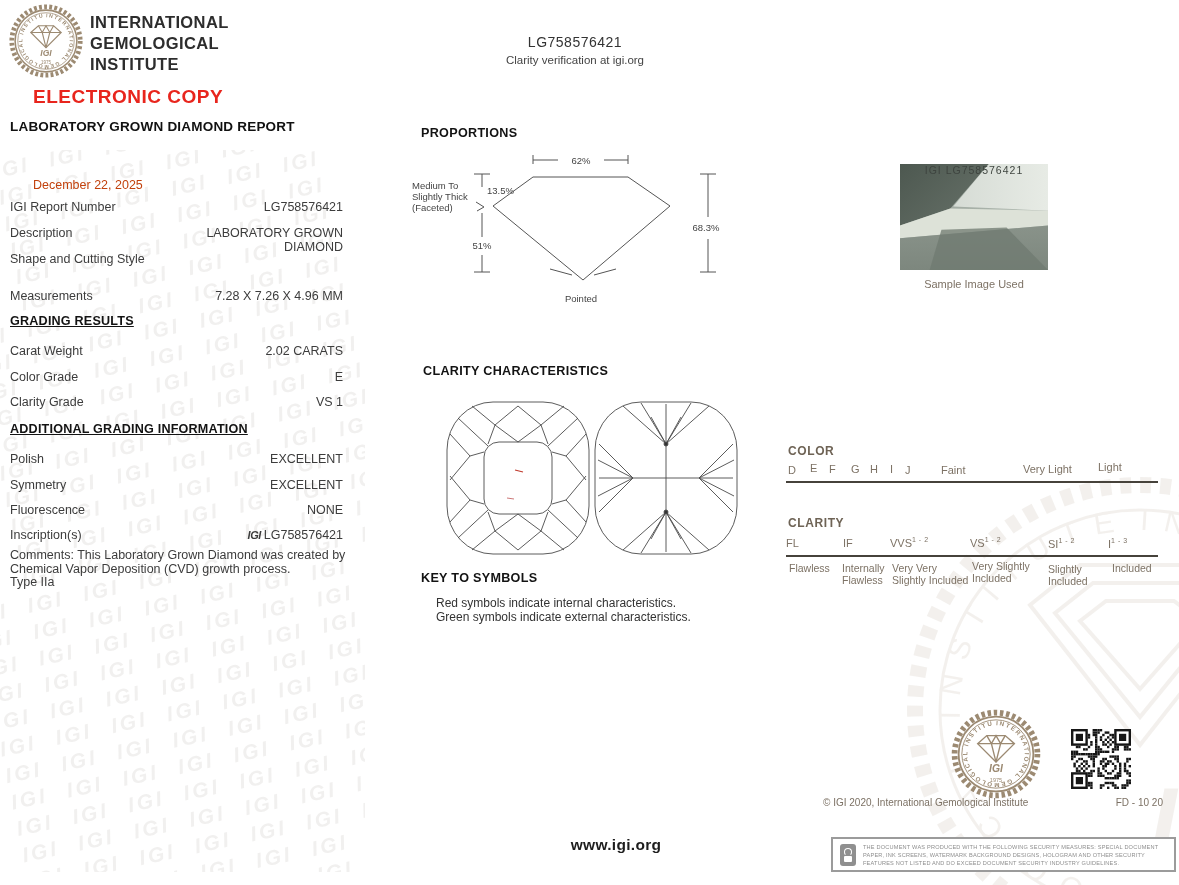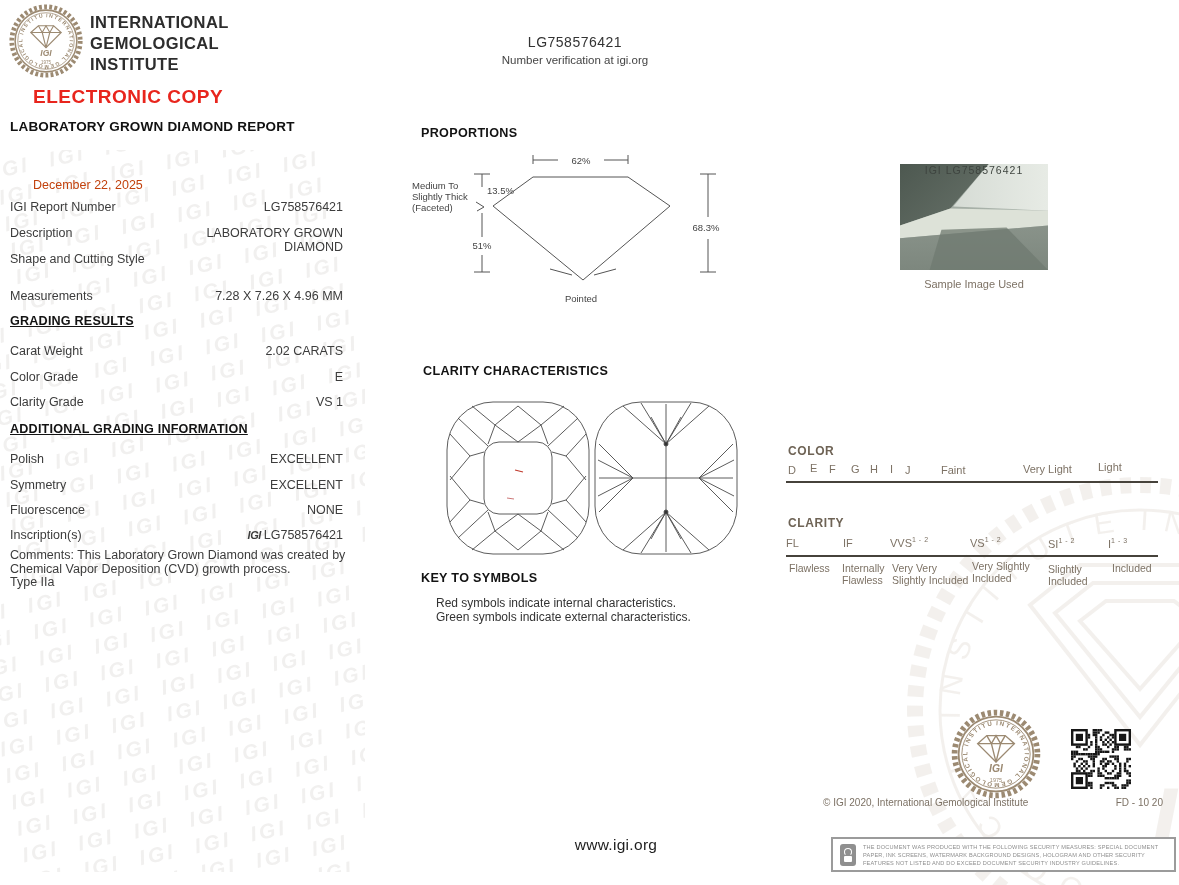--- a/index.html
+++ b/index.html
@@ -44,21 +44,21 @@
   .stitle{position:absolute;font-size:12px;font-weight:bold;color:#6e6355;letter-spacing:.6px;text-align:right;}
   .cl{position:absolute;font-size:11px;color:#7d7265;}
   .uline{position:absolute;left:786px;width:372px;height:2px;background:#46423b;}
   .ccode{position:absolute;font-size:11px;color:#7d7265;}
   .ccode sup{font-size:7px;letter-spacing:.5px;}
   .cdesc{position:absolute;font-size:10.5px;line-height:12px;color:#7d7265;}
   
   .copyr{position:absolute;left:823px;top:797px;font-size:10px;color:#7c7164;}
   .fdcode{position:absolute;left:1095px;top:797px;width:68px;text-align:right;font-size:10px;color:#7c7164;}
   .site{position:absolute;left:541px;top:836px;width:150px;text-align:center;font-size:15.5px;
-        font-weight:normal;color:#1e1e1e;letter-spacing:.3px;}
+        font-weight:bold;color:#1e1e1e;letter-spacing:.3px;}
   #secbox{position:absolute;left:831px;top:837px;width:345px;height:35px;border:2px solid #9b9b9b;
           display:flex;align-items:center;box-sizing:border-box;background:#fff;}
   .lockwrap{width:30px;display:flex;justify-content:center;}
   .lock{position:relative;width:16px;height:22px;background:#8f8f8f;border-radius:3px;}
   .lock:before{content:"";position:absolute;left:4px;top:4px;width:6px;height:6px;border:1.5px solid #fff;
                border-radius:50%;border-bottom-color:transparent;}
   .lock:after{content:"";position:absolute;left:4px;top:12px;width:8px;height:6px;background:#fff;border-radius:1px;}
   .sectext{flex:1;font-size:5.6px;line-height:8px;color:#8e8e8e;padding-right:4px;letter-spacing:.2px;}
   
   #bigwm{opacity:.13;}
@@ -105,21 +105,21 @@
   </svg>
 
   <div class="org">
     <div>INTERNATIONAL</div>
     <div>GEMOLOGICAL</div>
     <div>INSTITUTE</div>
   </div>
   <div class="ecopy">ELECTRONIC COPY</div>
   <div class="rtitle">LABORATORY GROWN DIAMOND REPORT</div>
   <div class="cnum">LG758576421</div>
-  <div class="cver">Number verification at igi.org</div>
+  <div class="cver">Clarity verification at igi.org</div>
 
   <div class="date">December 22, 2025</div>
 
   <div class="row" style="top:200px">
     <span class="lab">IGI Report Number</span>
     <span class="val">LG758576421</span>
   </div>
   <div class="row" style="top:226px">
     <span class="lab">Description</span>
     <span class="val">LABORATORY GROWN DIAMOND</span>

